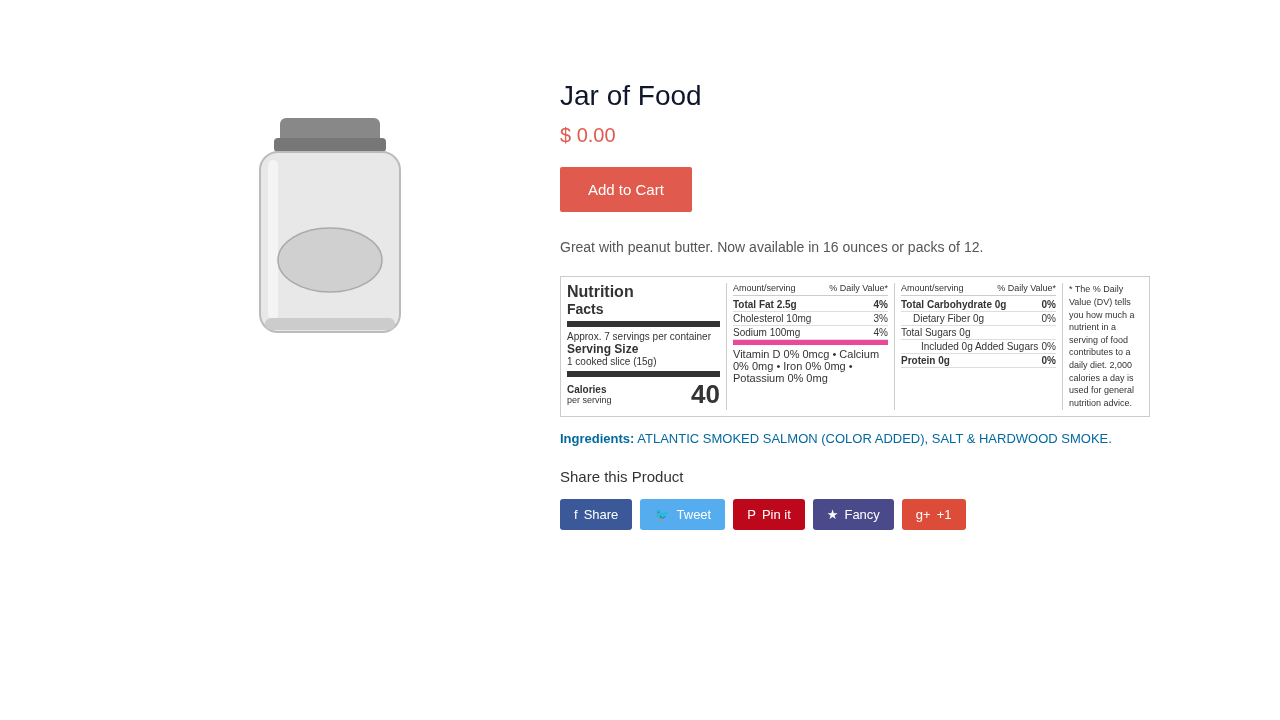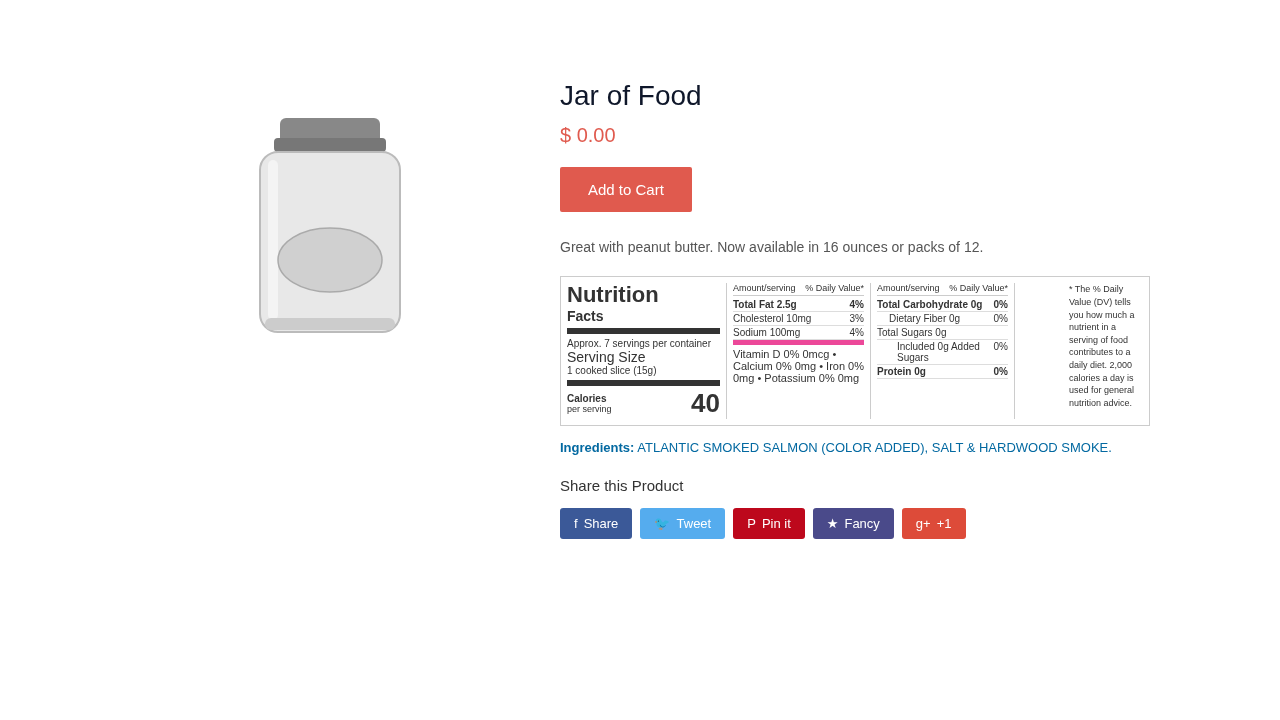--- a/index.html
+++ b/index.html
@@ -71,38 +71,38 @@
     .nutrition-inner {
       display: flex;
       gap: 0;
     }
     .nutrition-left {
       width: 160px;
       border-right: 1px solid #ccc;
       padding-right: 6px;
     }
     .nutrition-title {
-      font-size: 22px;
+      font-size: 16px;
       font-weight: 900;
       line-height: 1.1;
     }
     .nutrition-facts-word {
       font-size: 14px;
       font-weight: 900;
     }
     .nutrition-left-info {
       font-size: 10px;
       color: #333;
       margin-top: 4px;
       border-top: 6px solid #333;
       padding-top: 4px;
     }
     .serving-size-label {
-      font-weight: normal;
-      font-size: 14px;
+      font-weight: bold;
+      font-size: 12px;
     }
     .calories-row {
       display: flex;
       align-items: center;
       justify-content: space-between;
       border-top: 6px solid #333;
       margin-top: 4px;
       padding-top: 2px;
     }
     .calories-label {
@@ -122,21 +122,20 @@
       flex: 1;
       padding: 0 6px;
       border-right: 1px solid #ccc;
     }
     .nutrition-note {
       width: 80px;
       font-size: 9px;
       color: #333;
       padding-left: 6px;
       line-height: 1.4;
-      margin-left: 48px;
     }
     .nutr-header {
       display: flex;
       justify-content: space-between;
       font-size: 9px;
       border-bottom: 1px solid #ccc;
       padding-bottom: 2px;
       margin-bottom: 2px;
     }
     .nutr-row {

